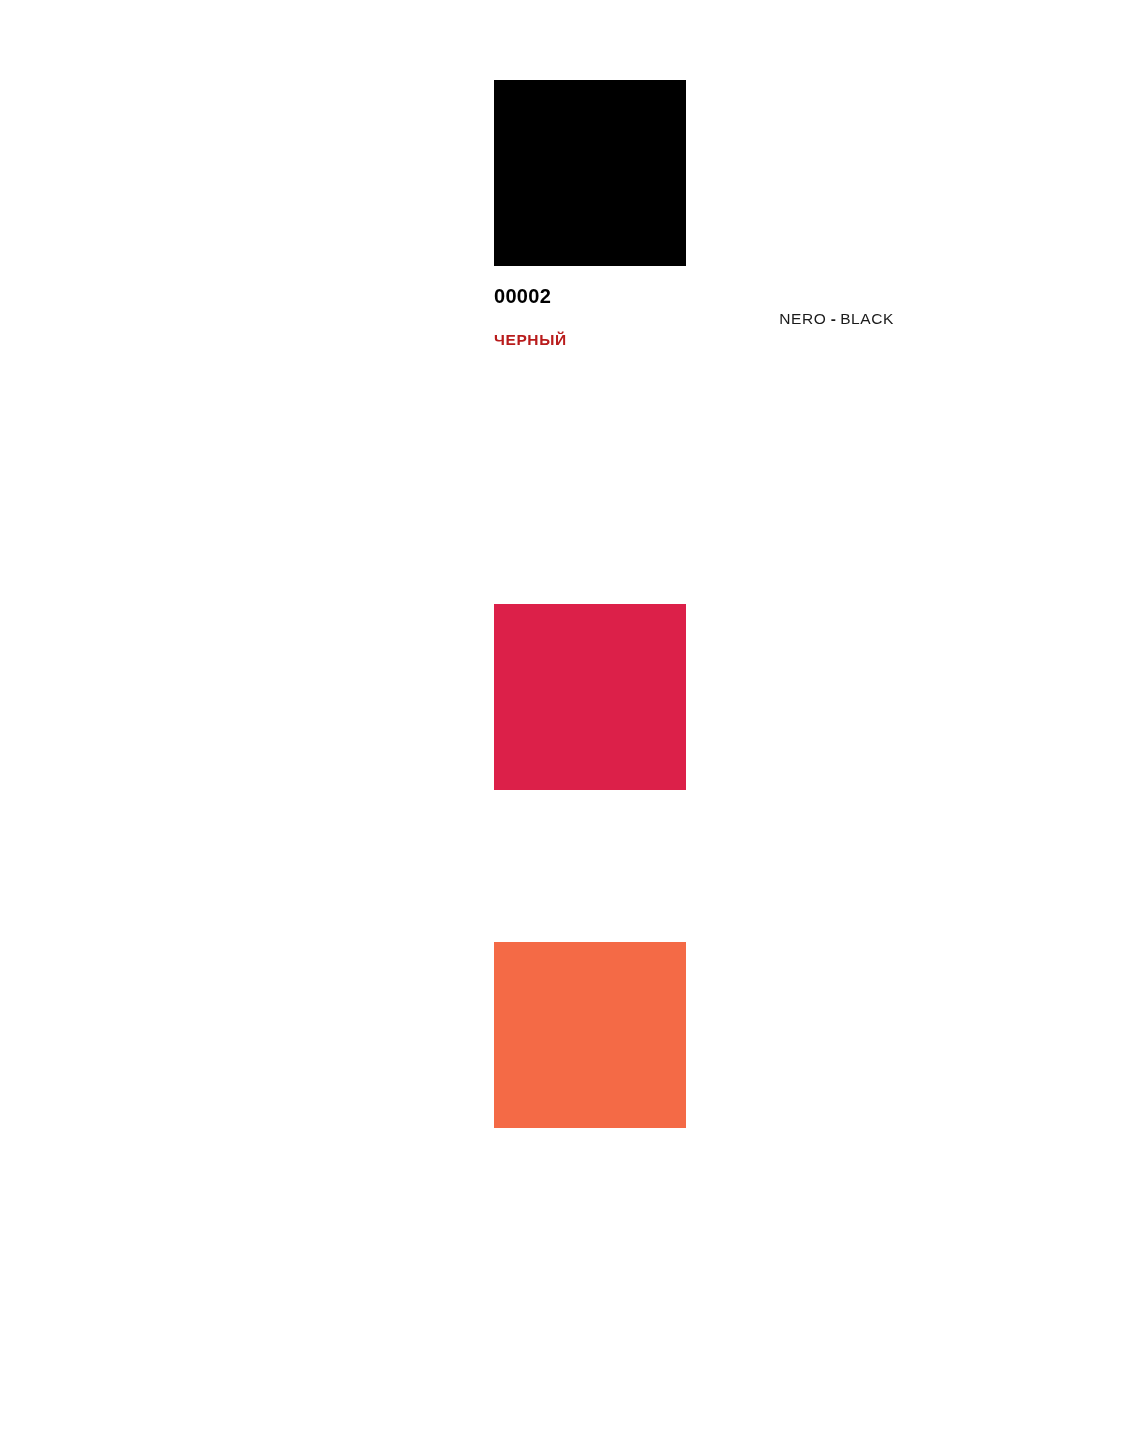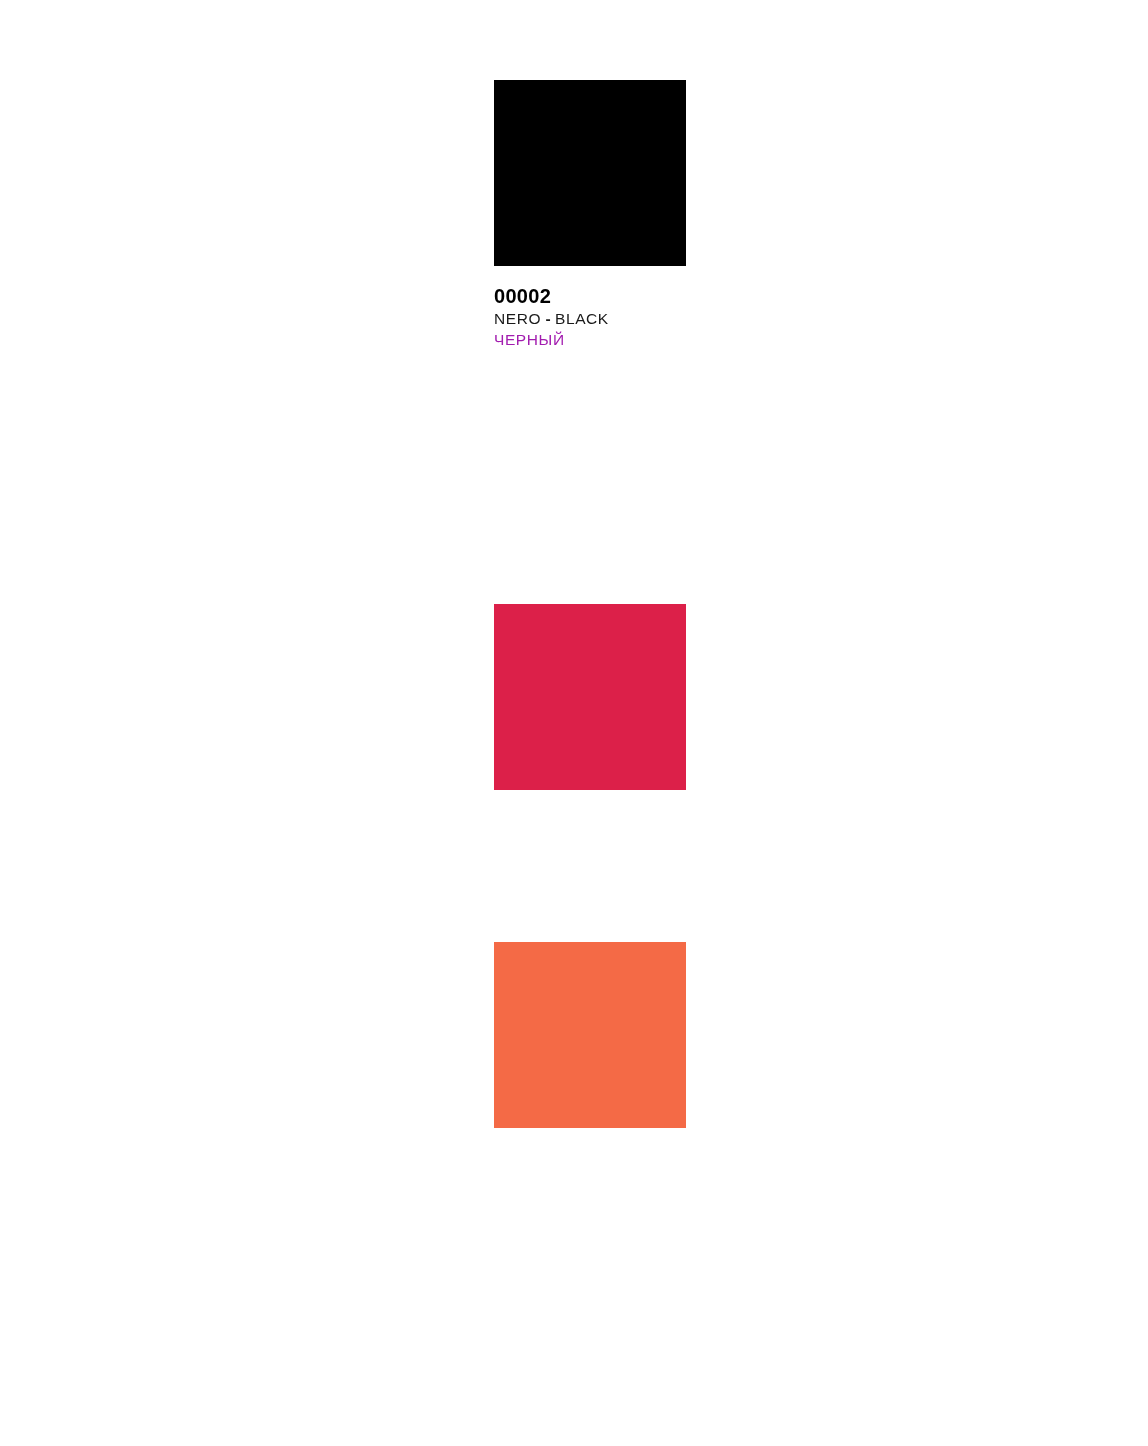--- a/index.html
+++ b/index.html
@@ -47,31 +47,32 @@
   }
 
   .swatch-name {
     font-size: 15.5px;
     font-weight: normal;
     color: #1a1a1a;
     letter-spacing: 0.6px;
     line-height: 21px;
     white-space: nowrap;
     margin-top: 2px;
+    text-align: right;
   }
 
   .swatch-name .sep {
     font-weight: bold;
     letter-spacing: 0;
   }
 
   .swatch-name-ru {
     font-size: 15.5px;
-    font-weight: normal;
-    color: #a21caf;
+    font-weight: bold;
+    color: #b91c1c;
     letter-spacing: 0.6px;
     line-height: 21px;
     white-space: nowrap;
   }
 
   
   .entry-gap-1 { height: 131px; }
   .entry-gap-2 { height: 123px; }
   .entry-gap-3 { height: 132px; }
 </style>

